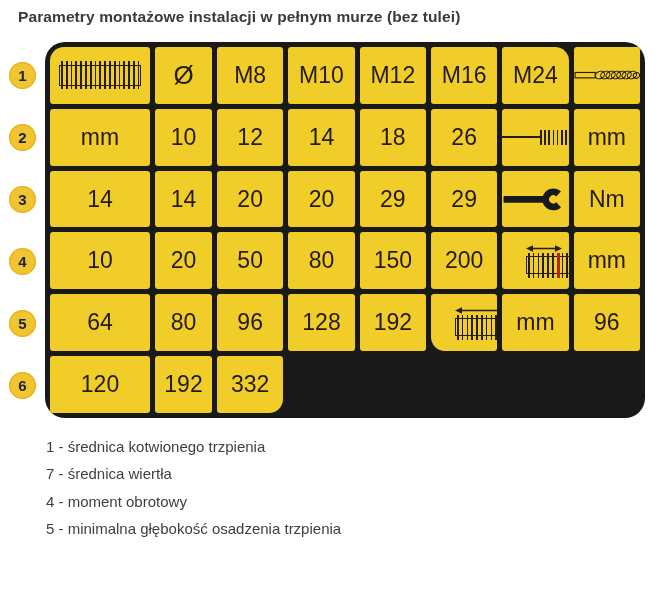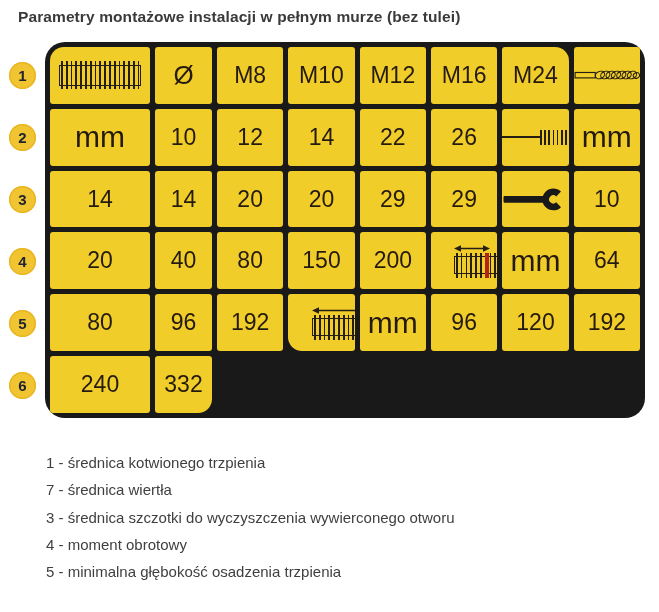--- a/index.html
+++ b/index.html
@@ -27,21 +27,21 @@
   }
   .cell{
     background:#F1CD29;border-radius:3px;
     display:flex;align-items:center;justify-content:center;
     color:#241a10;font-size:23px;overflow:hidden;
   }
   .cell.tl{border-top-left-radius:14px}
   .cell.tr{border-top-right-radius:14px}
   .cell.bl{border-bottom-left-radius:14px}
   .cell.br{border-bottom-right-radius:14px}
-  .unit-cell{font-size:30px}
+  .unit-cell{font-size:23px}
   .diam{font-size:26px;}
   
   .rod{position:relative;}
   .rod-hatch{
     position:absolute;left:2px;right:2px;top:0;bottom:0;
     background:repeating-linear-gradient(90deg,#241E15 0 1.7px,transparent 1.7px 4.8px);
   }
   .rod-body{position:absolute;left:0;right:0;top:3.5px;bottom:3.5px;border:1.7px solid #241E15;}
   
   .brush{display:flex;align-items:center;}
@@ -51,21 +51,21 @@
     background:repeating-linear-gradient(90deg,#241E15 0 1.6px,transparent 1.6px 4.2px);
   }
   
   .depth{display:flex;align-items:center;gap:26px;}
   .minmax-label{font-size:9.5px;color:#241E15;margin-right:5px;line-height:1;}
   .depth-rod{position:relative;padding-top:9px;}
   .depth-arrow{position:absolute;top:0;left:0;}
   .red-mark{position:absolute;top:9px;bottom:0;width:3.5px;background:#B3241C;}
   
   .legend{
-    position:absolute;left:46px;top:449px;width:580px;
+    position:absolute;left:46px;top:433px;width:580px;
     font-size:15px;color:#3f3f3f;line-height:27.3px;
   }
 </style>
 </head>
 <body>
 
 <div class="page">
 
   <div class="title">Parametry montażowe instalacji w pełnym murze (bez tulei)</div>
 
@@ -103,21 +103,21 @@
           <ellipse cx="73" cy="13" rx="6.6" ry="5" transform="rotate(-24 73 13)"></ellipse>
           <ellipse cx="80.4" cy="13" rx="6.6" ry="5" transform="rotate(-24 80.4 13)"></ellipse>
           <ellipse cx="86.5" cy="13.6" rx="4.4" ry="3.8" transform="rotate(-24 86.5 13.6)"></ellipse>
         </g>
       </svg>
     </div>
     <div class="cell unit-cell">mm</div>
     <div class="cell">10</div>
     <div class="cell">12</div>
     <div class="cell">14</div>
-    <div class="cell">22</div>
+    <div class="cell">18</div>
     <div class="cell">26</div>
 
     <div class="cell">
       <div class="brush">
         <div class="brush-handle"></div>
         <div class="brush-bristles"></div>
       </div>
     </div>
     <div class="cell unit-cell">mm</div>
     <div class="cell">14</div>
@@ -126,23 +126,24 @@
     <div class="cell">20</div>
     <div class="cell">29</div>
     <div class="cell">29</div>
 
     <div class="cell">
       <svg width="86" height="34" viewBox="0 0 88 34">
         <rect x="2" y="13" width="58" height="9" rx="1.5" fill="#191919"></rect>
         <path d="M75.1 10.4 A 10 10 0 1 0 75.1 24.6" stroke="#191919" stroke-width="9" fill="none"></path>
       </svg>
     </div>
+    <div class="cell unit-cell">Nm</div>
     <div class="cell">10</div>
     <div class="cell">20</div>
-    <div class="cell">40</div>
+    <div class="cell">50</div>
     <div class="cell">80</div>
     <div class="cell">150</div>
     <div class="cell">200</div>
 
     <div class="cell">
       <div class="depth">
         <span class="minmax-label">min</span>
         <div class="depth-rod" style="width:66px">
           <svg class="depth-arrow" width="36" height="9" viewBox="0 0 36 9">
             <line x1="5" y1="4.5" x2="31" y2="4.5" stroke="#241E15" stroke-width="1.5"></line>
@@ -154,20 +155,21 @@
               <div class="rod-body"></div>
           </div>
           <div class="red-mark" style="left:31px"></div>
         </div>
       </div>
     </div>
     <div class="cell unit-cell">mm</div>
     <div class="cell">64</div>
     <div class="cell">80</div>
     <div class="cell">96</div>
+    <div class="cell">128</div>
     <div class="cell">192</div>
 
     <div class="cell bl">
       <div class="depth">
         <span class="minmax-label">max</span>
         <div class="depth-rod" style="width:68px">
           <svg class="depth-arrow" width="60" height="9" viewBox="0 0 60 9">
             <line x1="5" y1="4.5" x2="55" y2="4.5" stroke="#241E15" stroke-width="1.5"></line>
             <polygon points="0,4.5 7,1.3 7,7.7" fill="#241E15"></polygon>
             <polygon points="60,4.5 53,1.3 53,7.7" fill="#241E15"></polygon>
@@ -177,26 +179,24 @@
               <div class="rod-body"></div>
           </div>
           <div class="red-mark" style="left:55px"></div>
         </div>
       </div>
     </div>
     <div class="cell unit-cell">mm</div>
     <div class="cell">96</div>
     <div class="cell">120</div>
     <div class="cell">192</div>
-    <div class="cell">240</div>
     <div class="cell br">332</div>
 
   </div>
 
   <div class="legend">
     <div>1 - średnica kotwionego trzpienia</div>
     <div>7 - średnica wiertła</div>
-    <div>3 - średnica szczotki do wyczyszczenia wywierconego otworu</div>
     <div>4 - moment obrotowy</div>
     <div>5 - minimalna głębokość osadzenia trzpienia</div>
   </div>
 
 </div>
 
 </body></html>

